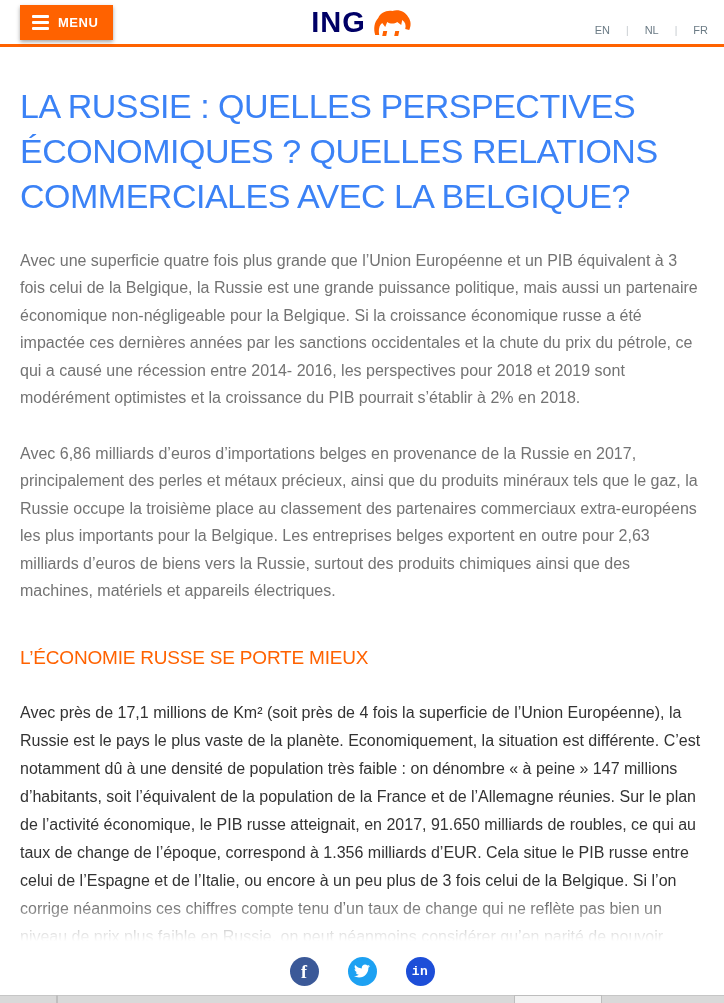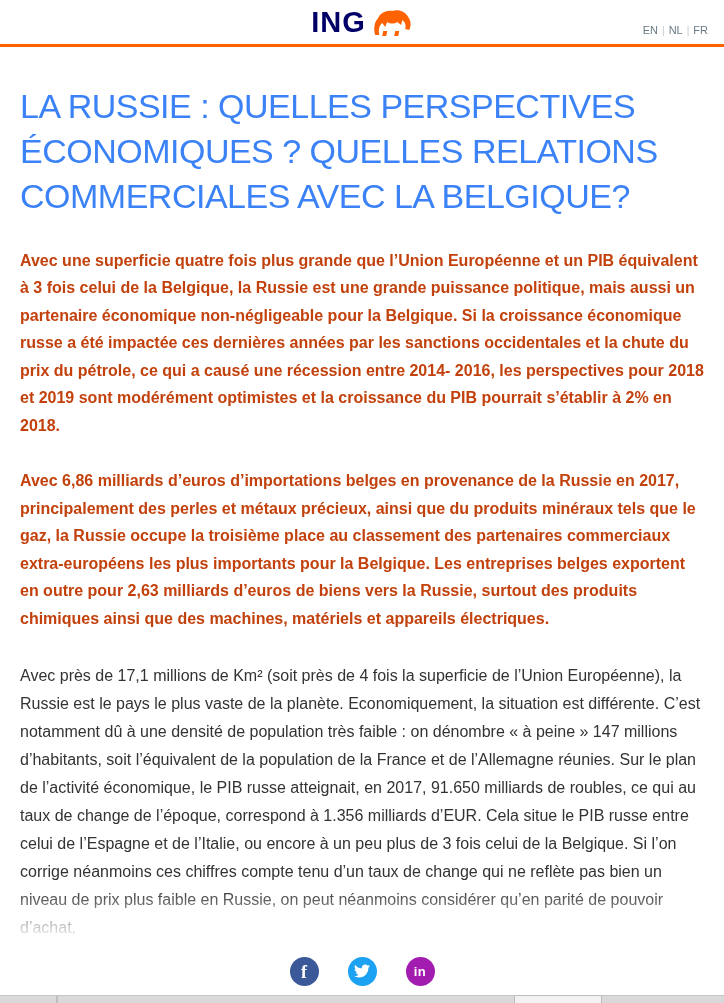--- a/index.html
+++ b/index.html
@@ -62,44 +62,44 @@
     line-height: 1;
   }
   .lion { display: block; }
 
   .langs {
     position: absolute;
     right: 16px;
     top: 24px;
     display: flex;
     align-items: center;
-    gap: 4px;
+    gap: 16px;
     font-size: 11px;
     color: #6b7b85;
     padding-left: 47px;
   }
   .langs a { color: #6b7b85; text-decoration: none; cursor: pointer; }
   .lang-sep { color: #c3c9cd; font-size: 10px; }
 
   
   .content { padding: 0 20px; }
   .title {
     margin-top: 37px;
     color: #3b82f6;
     font-size: 34px;
     font-weight: 400;
     letter-spacing: -0.5px;
     line-height: 1.32;
     text-transform: uppercase;
   }
   .lead p {
     margin-top: 28px;
-    color: #c2410c;
+    color: #737373;
     font-size: 16px;
-    font-weight: bold;
+    font-weight: normal;
     line-height: 1.72;
   }
   .section-heading {
     margin-top: 42px;
     color: #FF6200;
     font-size: 19px;
     font-weight: 400;
     letter-spacing: -0.2px;
     text-transform: uppercase;
   }
@@ -144,21 +144,21 @@
     border: none;
     display: flex;
     align-items: center;
     justify-content: center;
     color: #ffffff;
     cursor: pointer;
     padding: 0;
   }
   .social-btn.facebook { background: #3b5998; }
   .social-btn.twitter  { background: #1da1f2; }
-  .social-btn.linkedin { background: #a21caf; }
+  .social-btn.linkedin { background: #1d4ed8; font-family: Liberation Mono, monospace; }
   .fb-glyph { font-family: "Liberation Serif", serif; font-size: 18px; font-weight: bold; line-height: 1; margin-top: 2px; }
   .in-glyph { font-size: 13px; font-weight: bold; line-height: 1; letter-spacing: 0.5px; }
 
   
   .bottom-strip {
     position: absolute;
     left: 0; right: 0; bottom: 0;
     height: 8px;
     background: #d9d9d9;
     border-top: 1px solid #c6c6c6;
@@ -181,20 +181,28 @@
     height: 8px;
     background: #bfbfbf;
   }
 </style>
 </head>
 <body>
 
 <div class="page">
 
   <header class="header">
+    <button class="menu-btn">
+      <span class="hamburger">
+        <span></span>
+          <span></span>
+          <span></span>
+      </span>
+      <span>MENU</span>
+    </button>
 
     <a class="logo">
       <span class="logo-text">ING</span>
       <svg class="lion" width="42" height="28" viewBox="0 0 42 28" aria-hidden="true">
         <path fill="#FF6200" d="M4 26 C2 20 3 13 7 9 C9 4 15 1 21 2 C28 0 34 3 37 8 C40 12 40 17 38 21 L34 20 C35 16 34 13 31 11 L30 16 L26 13 C23 15 19 15 16 13 L14 18 L11 14 C8 16 7 21 8 26 Z"></path>
         <path fill="#FF6200" d="M12 22 L16 22 L15 27 L11 27 Z M24 22 L28 22 L27 27 L23 27 Z"></path>
       </svg>
     </a>
 
     <nav class="langs">
@@ -207,20 +215,21 @@
   </header>
 
   <main class="content">
     <h1 class="title">LA RUSSIE : QUELLES PERSPECTIVES ÉCONOMIQUES ? QUELLES RELATIONS COMMERCIALES AVEC LA BELGIQUE?</h1>
 
     <div class="lead">
       <p>Avec une superficie quatre fois plus grande que l’Union Européenne et un PIB équivalent à 3 fois celui de la Belgique, la Russie est une grande puissance politique, mais aussi un partenaire économique non-négligeable pour la Belgique. Si la croissance économique russe a été impactée ces dernières années par les sanctions occidentales et la chute du prix du pétrole, ce qui a causé une récession entre 2014- 2016, les perspectives pour 2018 et 2019 sont modérément optimistes et la croissance du PIB pourrait s’établir à 2% en 2018.</p>
       <p>Avec 6,86 milliards d’euros d’importations belges en provenance de la Russie en 2017, principalement des perles et métaux précieux, ainsi que du produits minéraux tels que le gaz, la Russie occupe la troisième place au classement des partenaires commerciaux extra-européens les plus importants pour la Belgique. Les entreprises belges exportent en outre pour 2,63 milliards d’euros de biens vers la Russie, surtout des produits chimiques ainsi que des machines, matériels et appareils électriques.</p>
     </div>
 
+    <h2 class="section-heading">L’ÉCONOMIE RUSSE SE PORTE MIEUX</h2>
 
 
     <p class="body-text">Avec près de 17,1 millions de Km² (soit près de 4 fois la superficie de l’Union Européenne), la Russie est le pays le plus vaste de la planète. Economiquement, la situation est différente. C’est notamment dû à une densité de population très faible : on dénombre « à peine » 147 millions d’habitants, soit l’équivalent de la population de la France et de l’Allemagne réunies. Sur le plan de l’activité économique, le PIB russe atteignait, en 2017, 91.650 milliards de roubles, ce qui au taux de change de l’époque, correspond à 1.356 milliards d’EUR. Cela situe le PIB russe entre celui de l’Espagne et de l’Italie, ou encore à un peu plus de 3 fois celui de la Belgique. Si l’on corrige néanmoins ces chiffres compte tenu d’un taux de change qui ne reflète pas bien un niveau de prix plus faible en Russie, on peut néanmoins considérer qu’en parité de pouvoir d’achat,</p>
   </main>
 
   <div class="fade"></div>
 
   <div class="social-bar">
     <button class="social-btn facebook">
       <span class="fb-glyph">f</span>

